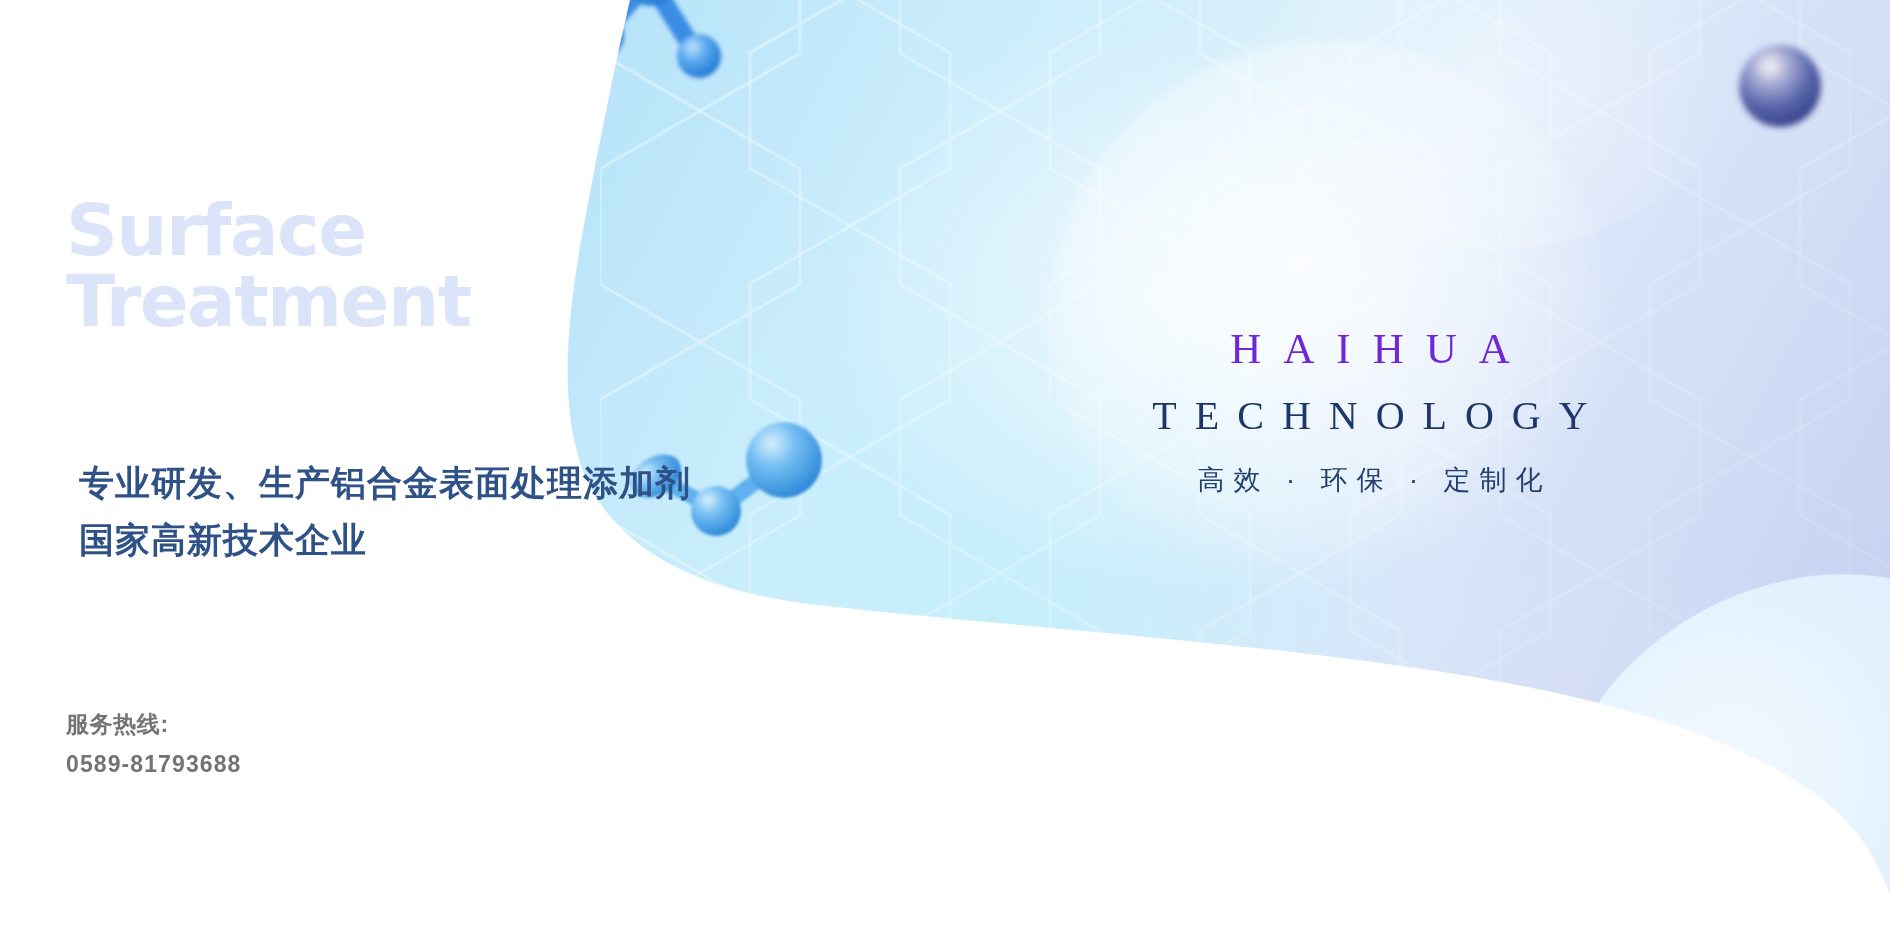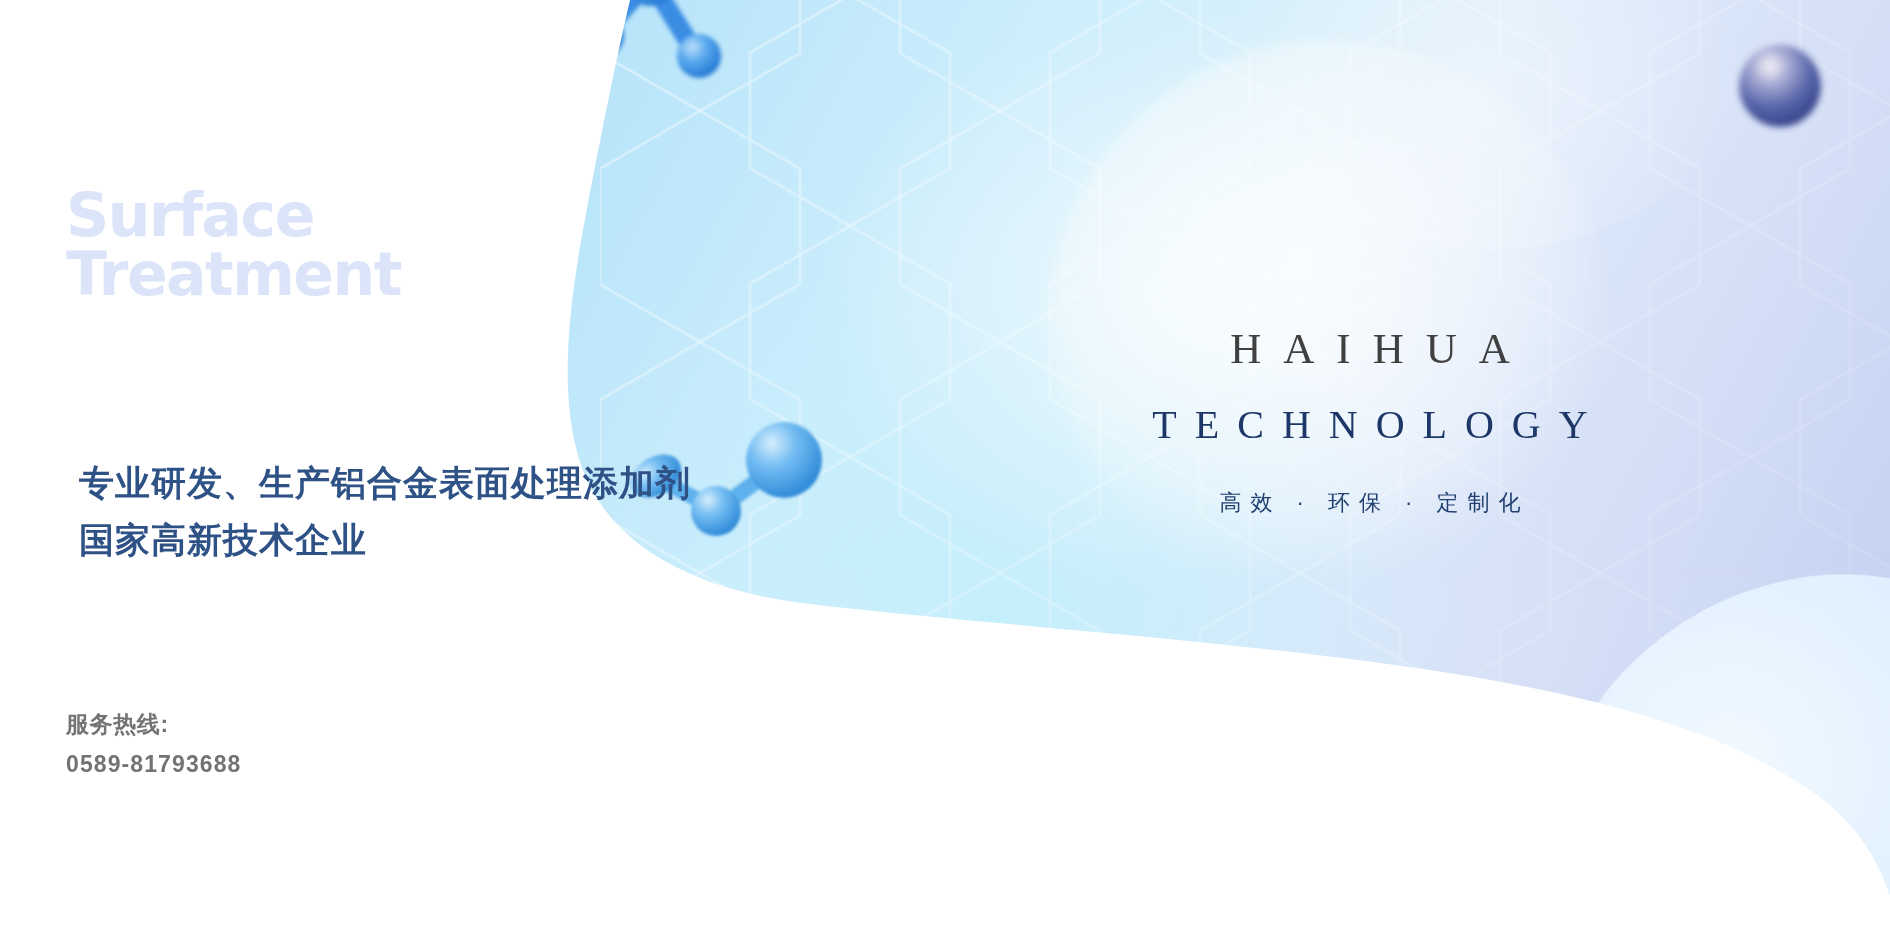--- a/index.html
+++ b/index.html
@@ -87,24 +87,24 @@
     background:
       radial-gradient(circle at 38% 26%, #f3f2f8 0%, #dcd9ea 9%, #9fa4cf 24%, #4d5aa3 52%, #2f3b86 74%, #27317a 100%);
     filter:blur(3.4px);
     opacity:.92;
   }
 
   
   .left-copy{position:absolute;left:66px;top:0;width:760px;}
 
   .ghost-title{
-    position:absolute;left:0;top:186px;
+    position:absolute;left:0;top:195px;
     font-family:"DejaVu Sans","Liberation Sans",sans-serif;
     font-weight:700;
-    font-size:60px;
+    font-size:72px;
     line-height:.98;
     letter-spacing:-1.5px;
     color:#dbe4f8;
     white-space:pre-line;
     user-select:none;
   }
 
   .headline{
     position:absolute;left:13px;top:455px;
     font-family:"Liberation Sans","DejaVu Sans",sans-serif;
@@ -135,41 +135,41 @@
     text-align:center;
     color:#1e3a6b;
   }
   .logo-main{
     font-family:"Liberation Serif","DejaVu Serif",serif;
     font-size:43px;
     font-weight:400;
     letter-spacing:22px;
     text-indent:22px;
     line-height:1.35;
-    color:#404040;
+    color:#6d28d9;
   }
   .logo-sub{
     font-family:"Liberation Serif","DejaVu Serif",serif;
     font-size:40px;
     font-weight:400;
     letter-spacing:18px;
     text-indent:18px;
     line-height:1.5;
     color:#1d3868;
-    margin-top:17px;
+    margin-top:8px;
   }
   .logo-tag{
     font-family:"Liberation Sans","DejaVu Sans",sans-serif;
-    font-size:22px;
+    font-size:27px;
     font-weight:400;
     letter-spacing:9px;
     text-indent:9px;
     line-height:1.5;
     color:#22406f;
-    margin-top:31px;
+    margin-top:14px;
   }
 </style>
 </head>
 <body>
 
 <div class="banner">
 
   <div class="blue-panel"></div>
 
   <div class="blob blob-c"></div>

